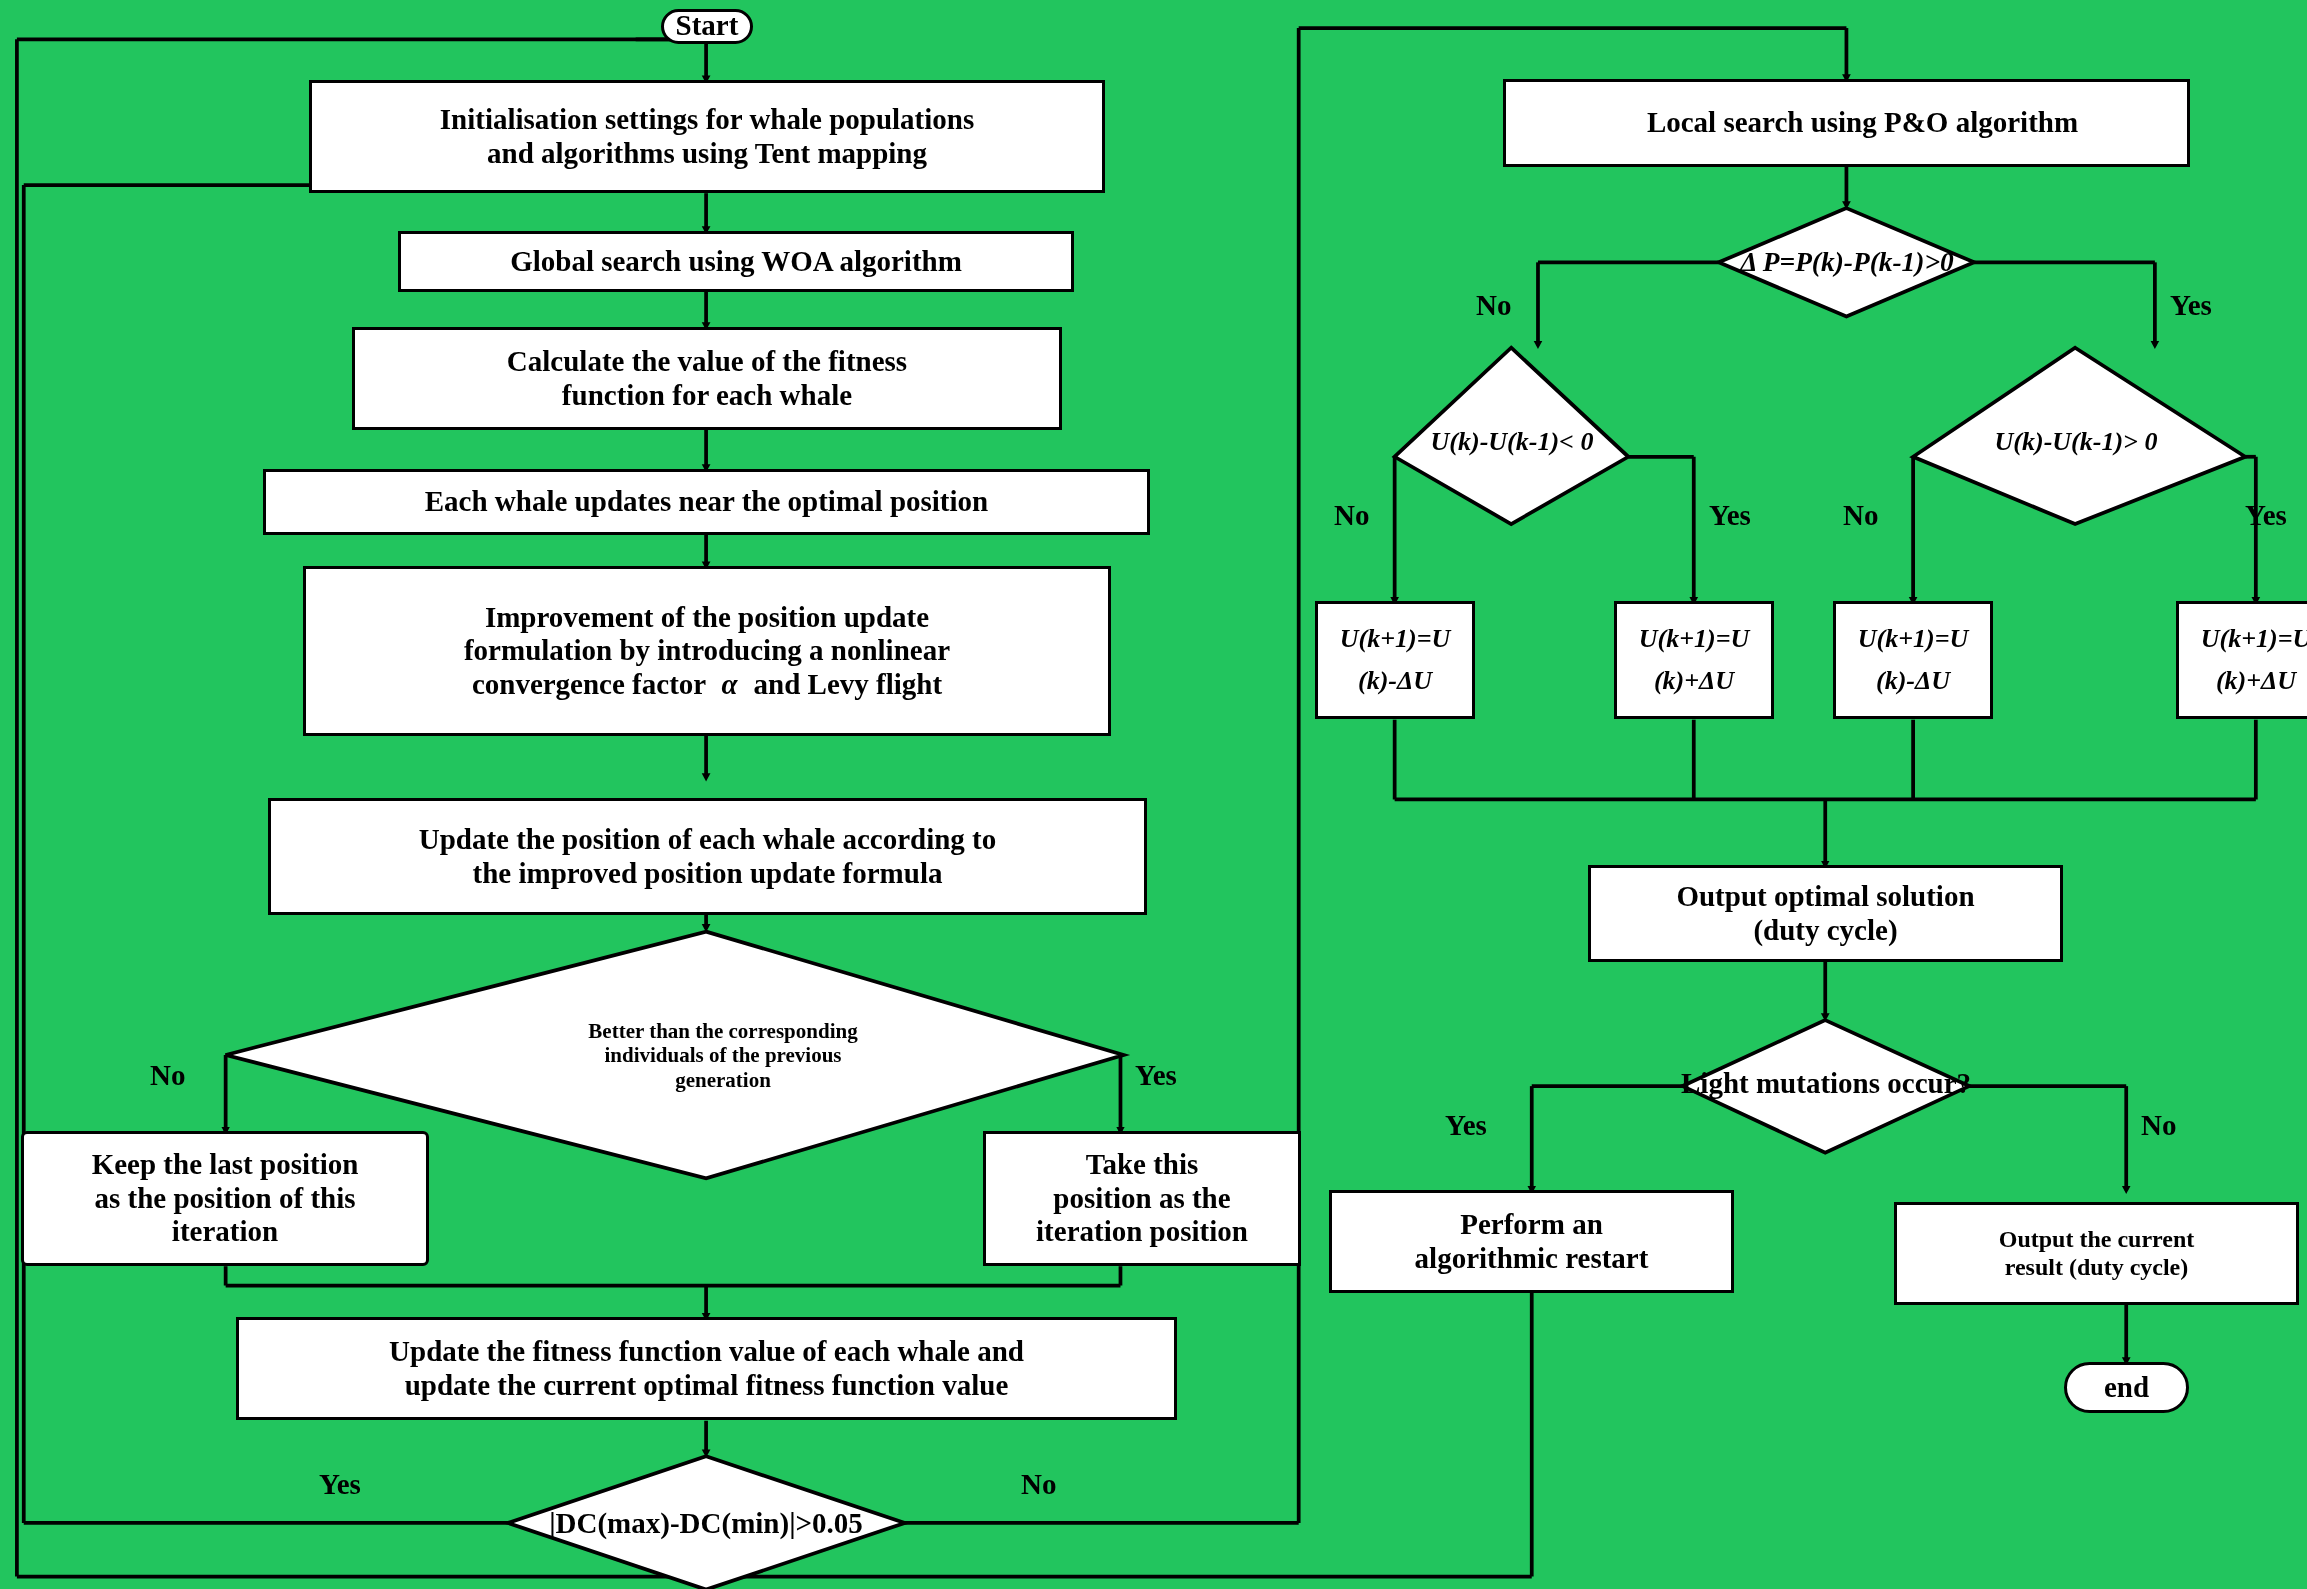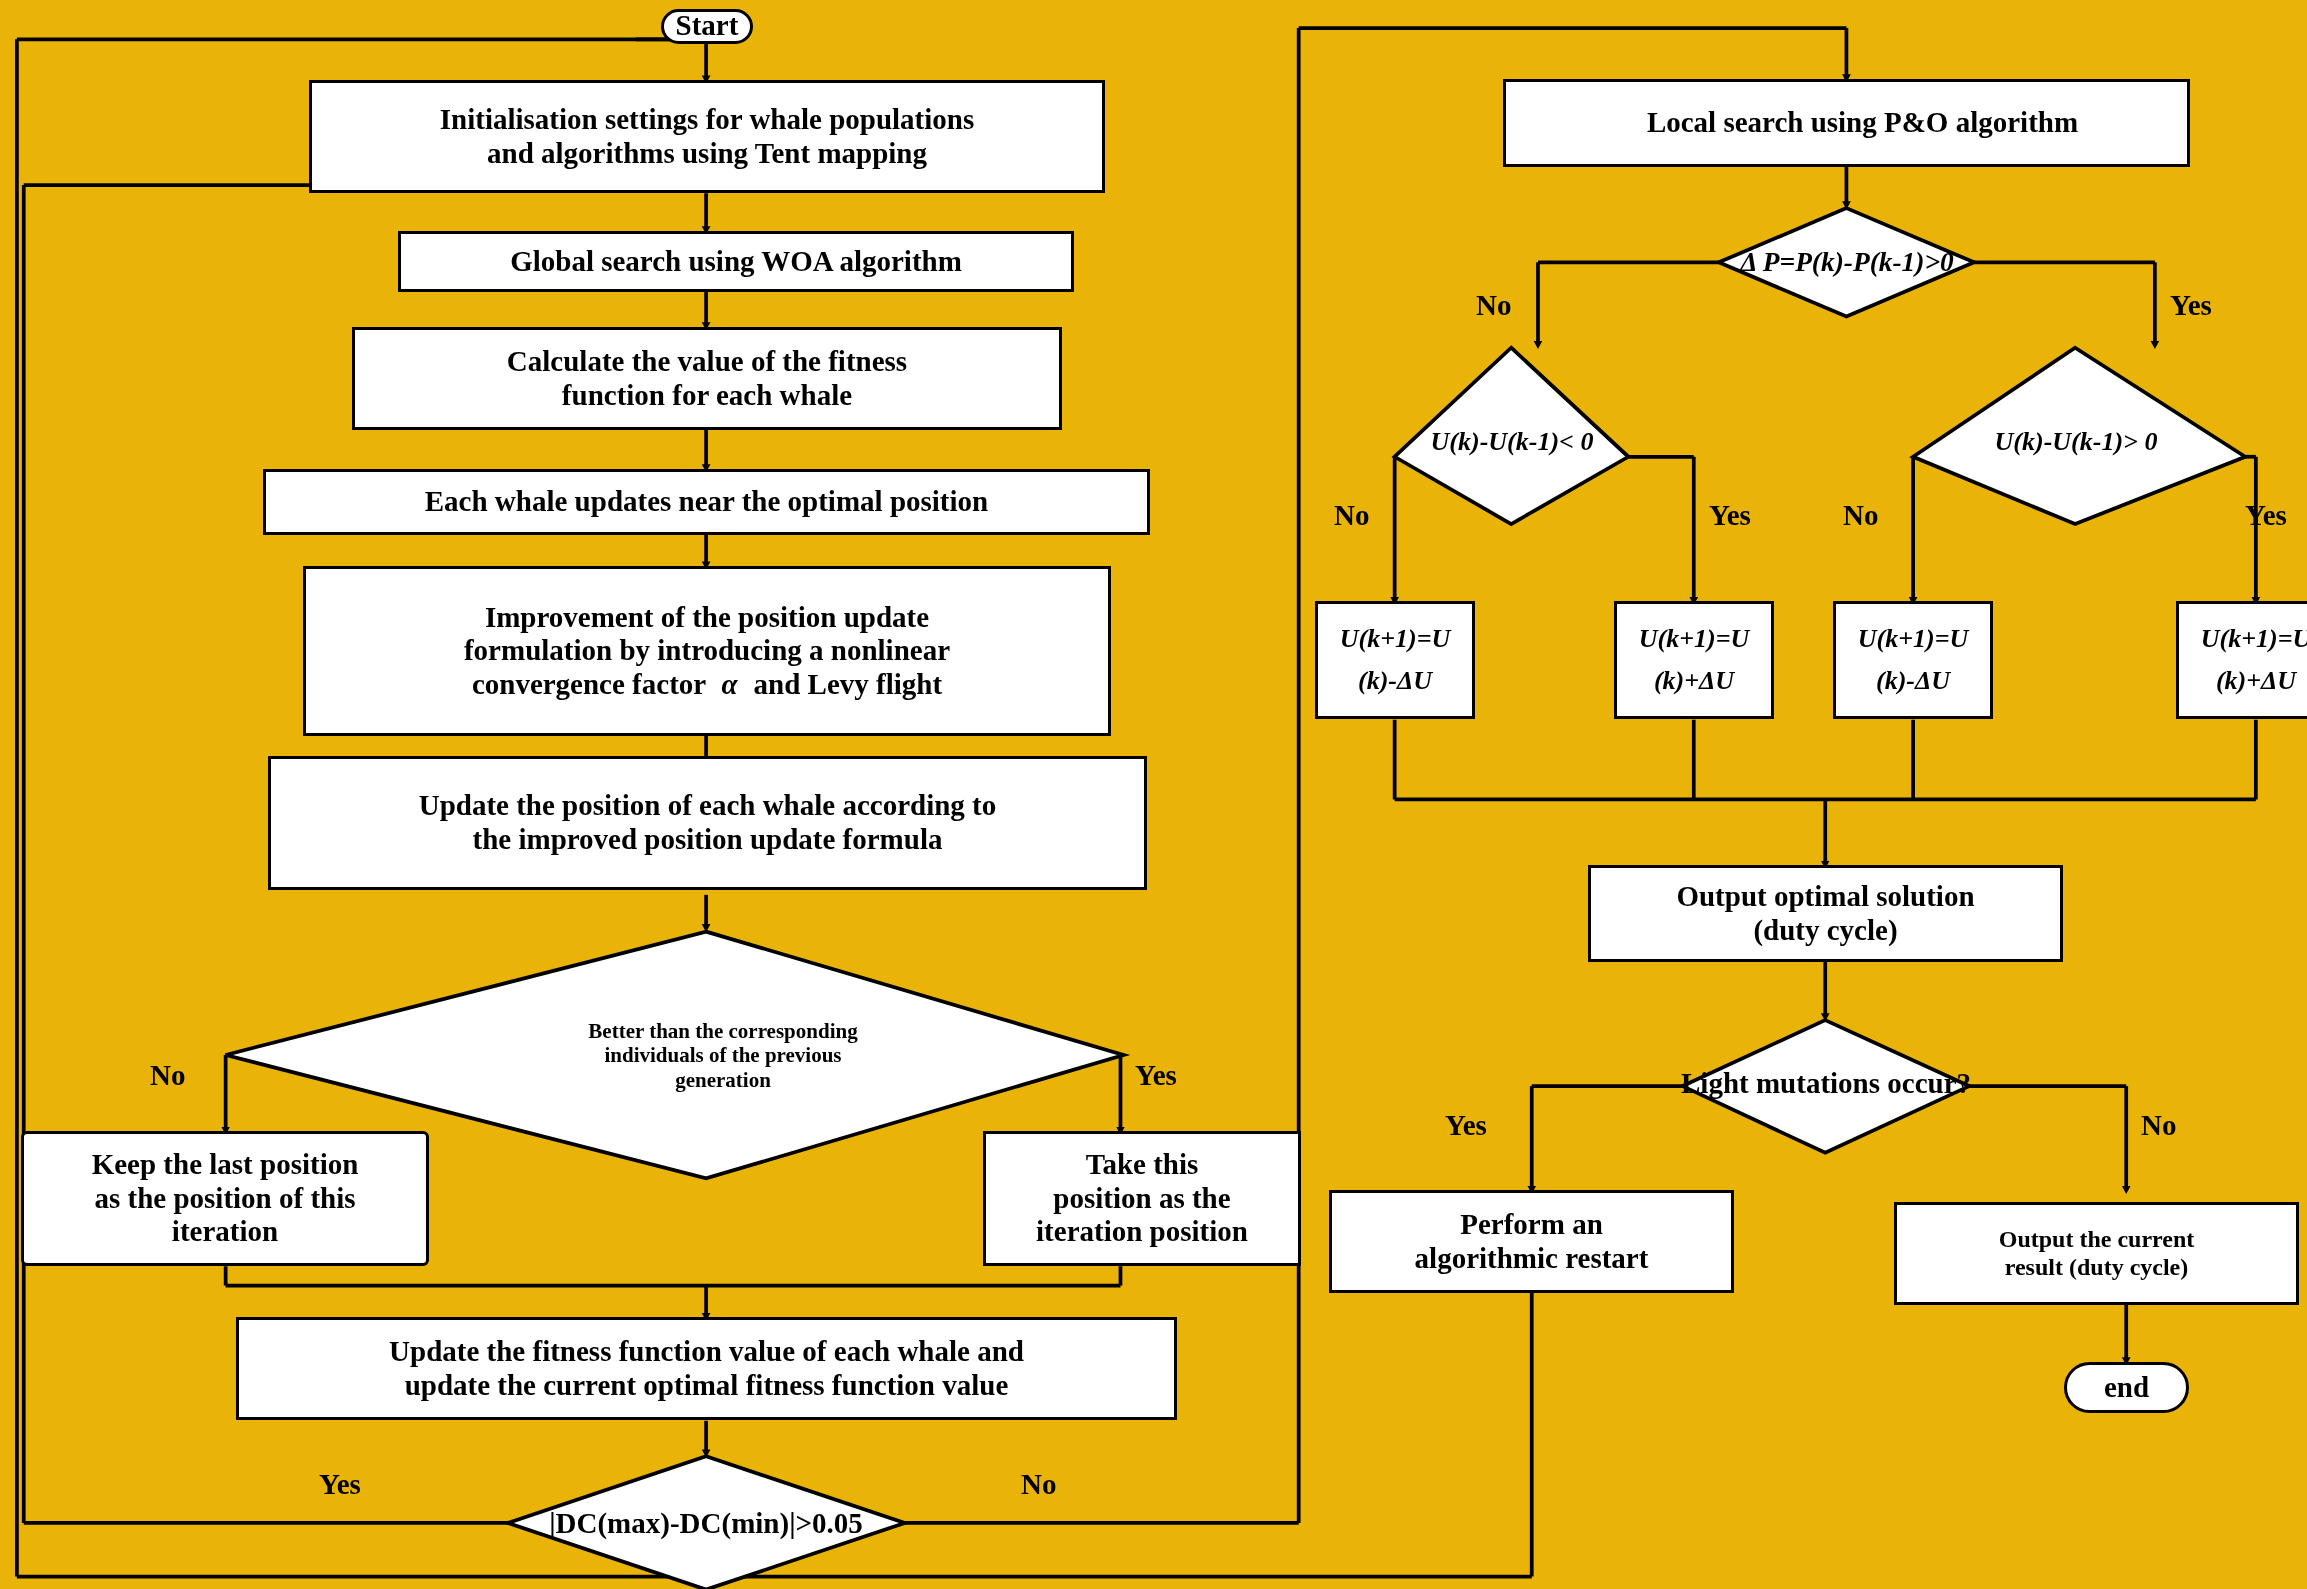--- a/index.html
+++ b/index.html
@@ -1,16 +1,16 @@
 <!DOCTYPE html>
 <html style="font-size:10px"><head>
 <meta charset="utf-8">
 <style>
   html,body{margin:0;padding:0;background:#ffffff;}
-  #root{position:relative;width:2307px;height:1589px;background:#eab308;
+  #root{position:relative;width:2307px;height:1589px;background:#22c55e;
         font-family:"Liberation Serif","DejaVu Serif",serif;}
   svg#wires{position:absolute;left:0;top:0;width:2307px;height:1589px;overflow:visible;}
   .node{position:absolute;box-sizing:border-box;display:flex;align-items:center;
         justify-content:center;text-align:center;background:#ffffff;
         font-family:"Liberation Serif","DejaVu Serif",serif;font-weight:700;
         color:#000000;line-height:1.16;}
   .proc{border:3.1px solid #000000;}
   .term{border:3.7px solid #000000;border-radius:27.4px;}
   .dia{position:absolute;display:flex;align-items:center;justify-content:center;
        text-align:center;font-family:"Liberation Serif","DejaVu Serif",serif;
@@ -165,21 +165,21 @@
       <div>Improvement of the position update</div>
       <div>formulation by introducing a nonlinear</div>
       <div>
         <span>convergence factor</span>
         <span class="it" style="padding:0 8.7px;">α</span>
         <span>and Levy flight</span>
       </div>
     </div>
   </div>
 
-  <div class="node proc" style="left:268px;top:756px;width:879px;height:134px;font-size:29px;">
+  <div class="node proc" style="left:268px;top:798px;width:879px;height:117px;font-size:29px;">
     <div>
       <div>Update the position of each whale according to</div>
       <div>the improved position update formula</div>
     </div>
   </div>
 
   <div class="dia" style="left:452px;top:985px;width:542px;height:141px;font-size:21px;">
     <div class="dlab">
       <div>Better than the corresponding</div>
       <div>individuals of the previous</div>

